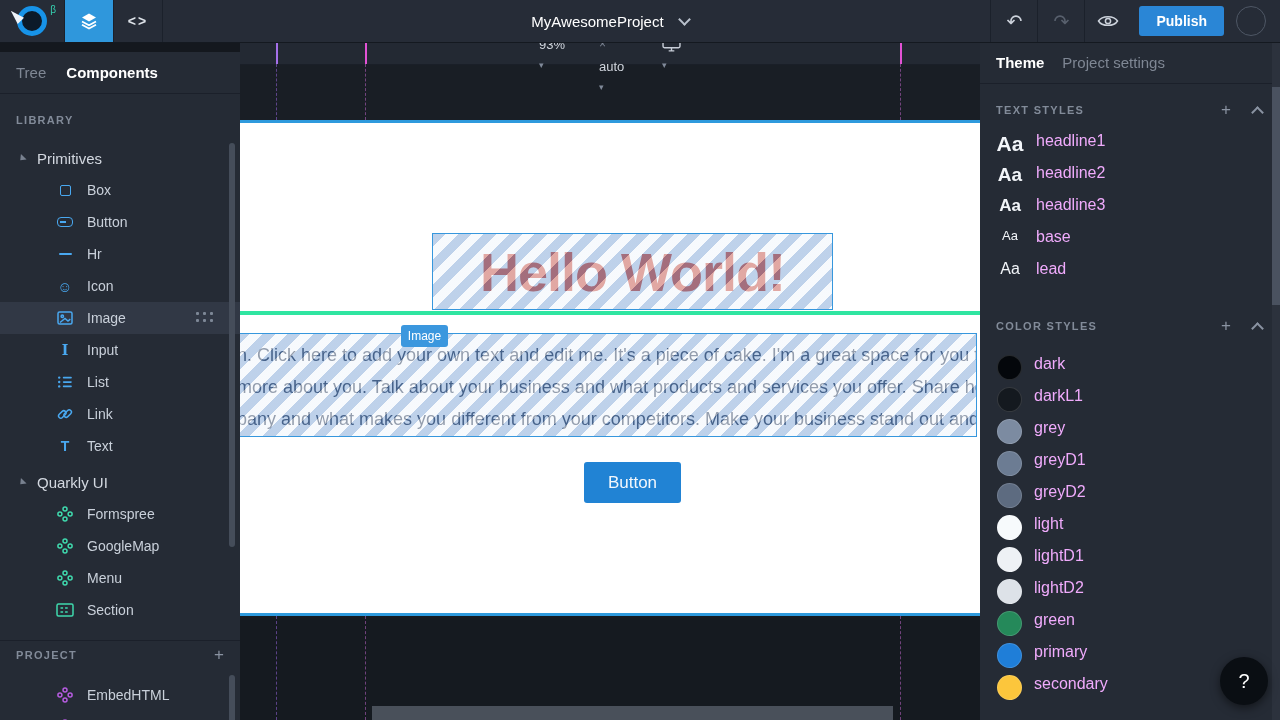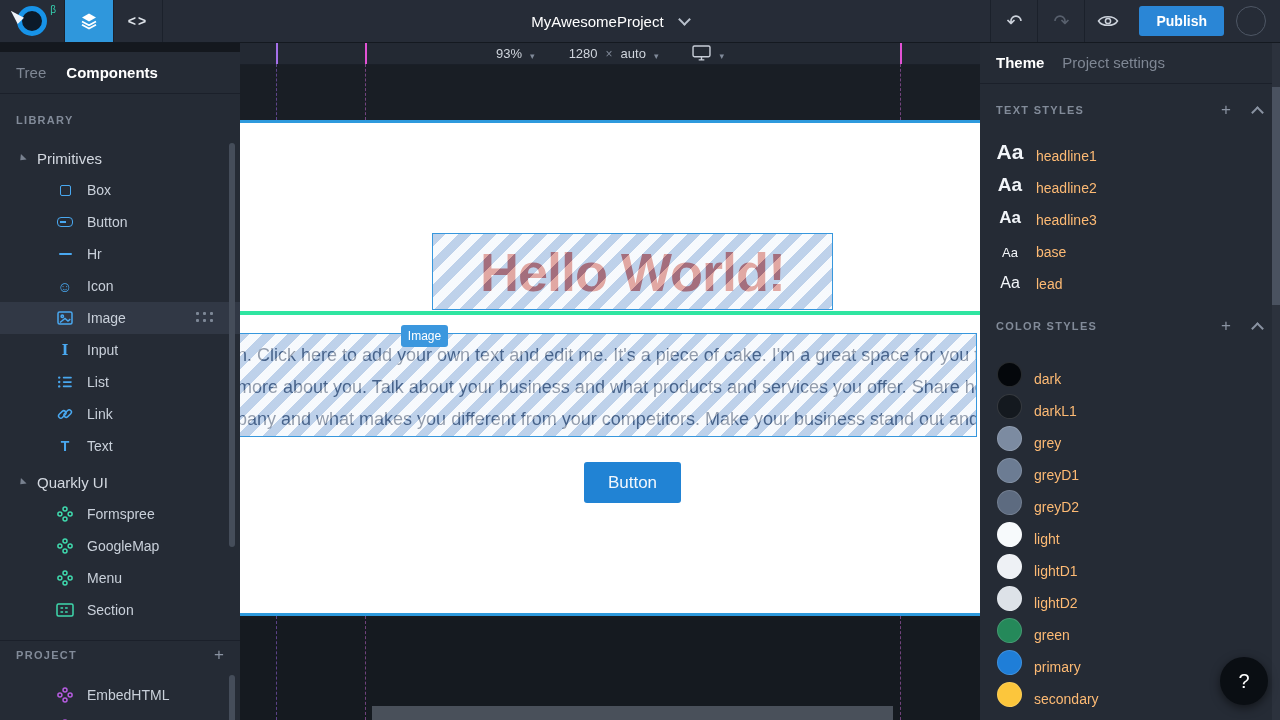--- a/index.html
+++ b/index.html
@@ -44,21 +44,21 @@
   .ic-input{font-family:"DejaVu Serif",serif;color:#49a8f0;font-size:14px;font-weight:bold;}
   .ic-text{color:#49a8f0;font-size:14px;font-weight:bold;}
   .drag-dots{position:absolute;right:26px;top:10px;display:grid;grid-template-columns:repeat(3,4px);grid-auto-rows:4px;gap:3px;}
   .drag-dots i{width:3.4px;height:3.4px;background:#7d8796;border-radius:1px;}
   .sb-divider{border-top:1px solid #1b202a;margin-top:14px;}
   .ls-thumb{position:absolute;left:229px;width:6px;background:#454d5a;border-radius:3px;}
 
   
   .canvas{position:absolute;left:240px;top:42px;width:740px;height:678px;background:#151a20;overflow:hidden;}
   .canvas-toolbar{position:absolute;left:0;top:0;width:740px;height:22px;background:#232933;border-bottom:1px solid #1a1f28;display:flex;align-items:center;justify-content:center;gap:34px;z-index:4;}
-  .ct-group{display:flex;align-items:flex-end;gap:8px;color:#cfd4dc;font-size:13px;cursor:pointer;}
+  .ct-group{display:flex;align-items:flex-start;gap:8px;color:#cfd4dc;font-size:13px;cursor:pointer;flex-direction:column;}
   .caret{color:#808a99;font-size:9px;}
   .ct-times{color:#7f8897;font-size:12px;}
   .dark-upper{position:absolute;left:0;top:22px;width:740px;height:56px;background:#191e25;}
   .page{position:absolute;left:0;top:78px;width:740px;height:496px;background:#ffffff;border-top:3px solid #2e9add;border-bottom:3px solid #2e9add;box-sizing:border-box;}
   .guide-solid{position:absolute;top:0;height:22px;width:2px;z-index:6;}
   .g-purple{background:#a570ea;}
   .g-magenta{background:#e252d5;}
   .guide-dash{position:absolute;width:0;border-left:1px dashed rgba(190,100,200,0.55);z-index:5;}
   .guide-dash.purple{border-left-color:rgba(150,100,220,0.55);}
   .stripebox{background:#ffffff;position:absolute;border:1px solid #3697dd;box-sizing:border-box;overflow:hidden;}
@@ -74,28 +74,28 @@
   .dark-lower{position:absolute;left:0;top:574px;width:740px;height:104px;background:#151a20;}
   .gray-bar{position:absolute;left:132px;top:664px;width:521px;height:14px;background:#49505a;}
 
   
   .sidebar-right{position:absolute;left:980px;top:42px;width:300px;height:678px;background:#252b35;overflow:hidden;z-index:10;}
   .rs-tabs{height:41px;border-bottom:1px solid #1b202a;display:flex;align-items:center;gap:18px;padding-left:16px;}
   .rs-header{height:28px;display:flex;align-items:center;padding:0 18px 0 16px;color:#828b99;font-size:11px;font-weight:bold;letter-spacing:1.3px;}
   .rs-header .spacer{flex:1;}
   .plus{color:#8a93a2;font-size:17px;font-weight:normal;cursor:pointer;letter-spacing:0;}
   .chev-up{display:inline-block;width:7px;height:7px;border-right:2px solid #8a93a2;border-bottom:2px solid #8a93a2;transform:rotate(-135deg);margin-left:22px;margin-top:4px;cursor:pointer;}
-  .style-row{height:32px;display:flex;align-items:flex-end;gap:12px;padding-left:16px;cursor:pointer;}
+  .style-row{height:32px;display:flex;align-items:flex-start;gap:12px;padding-left:16px;cursor:pointer;}
   .aa{color:#f2f5f9;width:28px;text-align:center;flex:0 0 28px;}
   .aa1{font-size:21px;font-weight:bold;}
   .aa2{font-size:19px;font-weight:bold;}
   .aa3{font-size:17px;font-weight:bold;}
   .aa4{font-size:13px;}
   .aa5{font-size:16px;}
-  .style-label{color:#fdba74;font-size:14px;}
+  .style-label{color:#f0abfc;font-size:16px;}
   .swatch{width:25px;height:25px;border-radius:50%;border:1px solid rgba(255,255,255,0.14);box-sizing:border-box;flex:0 0 25px;margin-left:1px;}
   .rs-track{position:absolute;right:0;top:0;width:8px;height:678px;background:#2c323d;}
   .rs-thumb{position:absolute;right:0;top:45px;width:8px;height:218px;background:#4a5260;}
 
   
   .help-btn{position:absolute;left:1220px;top:657px;width:48px;height:48px;border-radius:50%;background:#0a0e13;color:#fff;font-size:20px;display:flex;align-items:center;justify-content:center;z-index:30;box-shadow:0 3px 10px rgba(0,0,0,0.5);cursor:pointer;}
 </style>
 </head>
 <body>
 

